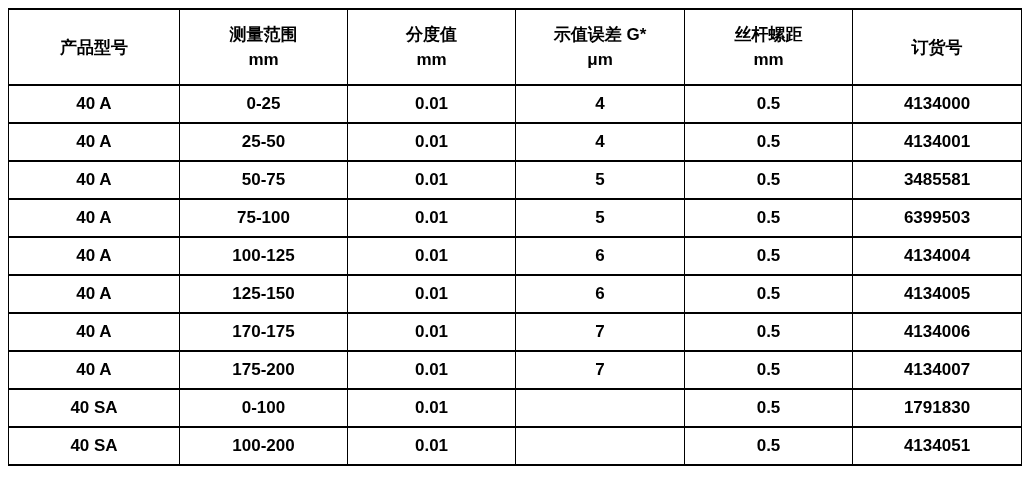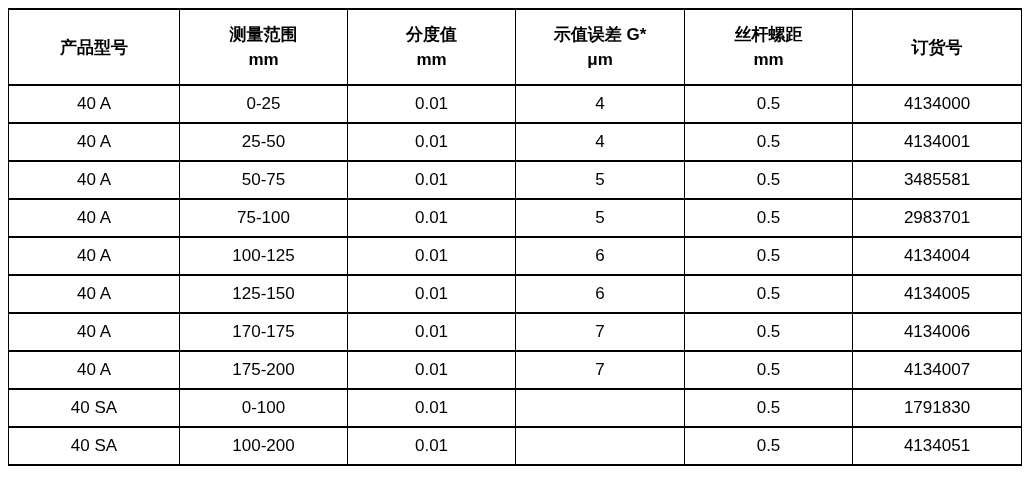--- a/index.html
+++ b/index.html
@@ -45,21 +45,21 @@
     font-size: 17px;
   }
   .h-label, .h-unit {
     line-height: 25px;
   }
   .h-unit:empty {
     display: none;
   }
   .spec-table td {
     font-size: 17px;
-    font-weight: normal;
+    font-weight: bold;
   }
 </style>
 </head>
 <body>
 
 <div class="page">
   <table class="spec-table">
     <colgroup>
       <col style="width:171px">
       <col style="width:168px">
@@ -120,21 +120,21 @@
         <td>5</td>
         <td>0.5</td>
         <td>3485581</td>
       </tr>
       <tr>
         <td>40 A</td>
         <td>75-100</td>
         <td>0.01</td>
         <td>5</td>
         <td>0.5</td>
-        <td>2983701</td>
+        <td>6399503</td>
       </tr>
       <tr>
         <td>40 A</td>
         <td>100-125</td>
         <td>0.01</td>
         <td>6</td>
         <td>0.5</td>
         <td>4134004</td>
       </tr>
       <tr>

